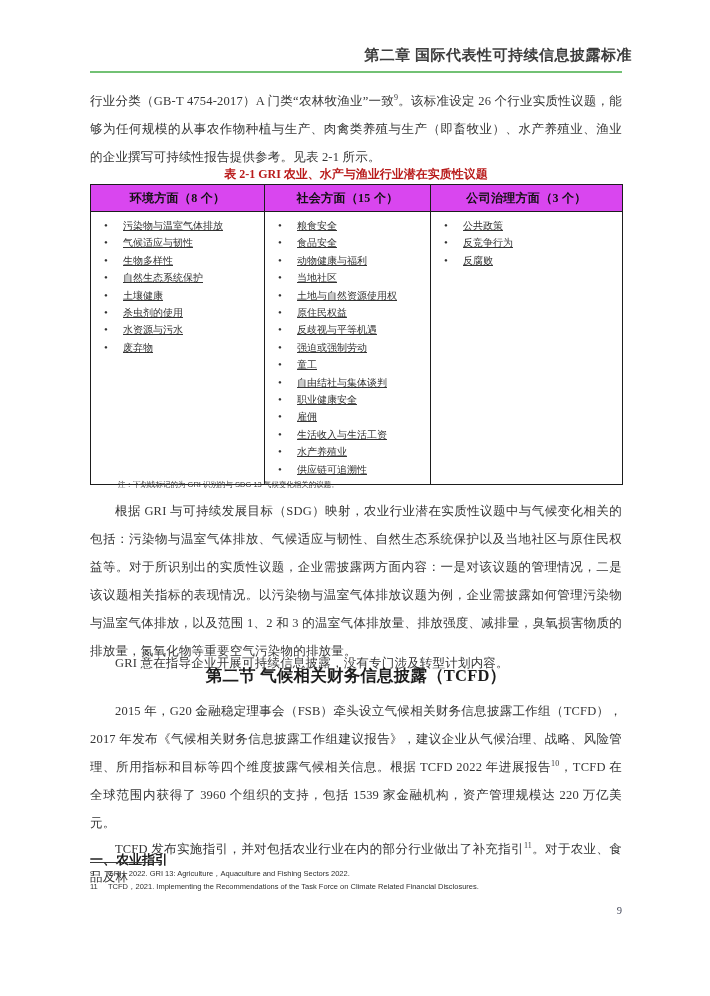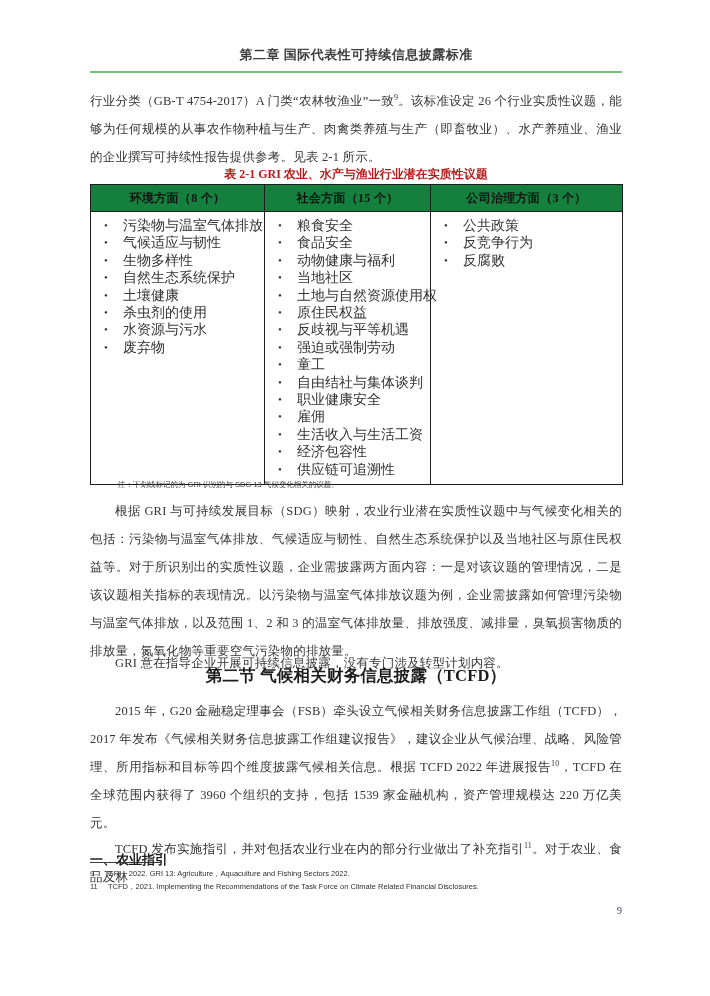--- a/index.html
+++ b/index.html
@@ -5,22 +5,22 @@
   html,body{margin:0;padding:0;}
   body{
     width:710px;height:996px;background:#ffffff;position:relative;overflow:hidden;
     font-family:"Liberation Serif","DejaVu Serif",serif;
     color:#383838;
     -webkit-font-smoothing:antialiased;
   }
   .abs{position:absolute;}
   
   .page-header{
-    top:46px;left:90px;width:532px;text-align:center;
-    font-size:13px;font-weight:600;color:#3d3d3d;letter-spacing:.5px;
+    top:46px;left:100px;width:532px;text-align:right;
+    font-size:15px;font-weight:600;color:#3d3d3d;letter-spacing:.5px;
   }
   .header-rule{
     top:71px;left:90px;width:532px;height:2px;background:#72c174;
   }
   
   .para{
     left:90px;width:532px;font-size:12.5px;line-height:28px;
     text-align:justify;color:#353535;letter-spacing:.2px;margin:0;
   }
   .indent{text-indent:2em;}
@@ -30,28 +30,28 @@
     top:166px;left:90px;width:532px;text-align:center;
     font-size:12px;font-weight:bold;color:#b91c1c;line-height:17px;
   }
   table.materiality{
     top:184px;left:90px;width:532px;border-collapse:collapse;table-layout:fixed;
   }
   table.materiality,
   table.materiality th,
   table.materiality td{border:1.4px solid #1d1d1d;}
   table.materiality th{
-    background:#15803d;color:#111;font-weight:bold;font-size:12px;
+    background:#d946ef;color:#111;font-weight:bold;font-size:12px;
     height:24px;text-align:center;padding:1px 2px;letter-spacing:.3px;
   }
   table.materiality td{vertical-align:top;padding:0;}
   table.materiality ul{list-style:none;margin:0;padding:5px 4px 6px 0;}
   table.materiality li{
-    position:relative;padding-left:32px;font-size:14px;line-height:17.4px;
-    color:#333;white-space:nowrap;
+    position:relative;padding-left:32px;font-size:10px;line-height:17.4px;
+    color:#333;white-space:nowrap;text-decoration:underline;
   }
   table.materiality li::before{
     content:"\2022";position:absolute;left:13px;top:0;font-size:11px;color:#333;
   }
   .tbl-note{
     top:479px;left:90px;width:532px;font-size:7.5px;line-height:11px;color:#3a3a3a;
     font-family:"Liberation Sans","DejaVu Sans",sans-serif;
     padding-left:28px;
   }
   
@@ -123,21 +123,21 @@
           <li>当地社区</li>
           <li>土地与自然资源使用权</li>
           <li>原住民权益</li>
           <li>反歧视与平等机遇</li>
           <li>强迫或强制劳动</li>
           <li>童工</li>
           <li>自由结社与集体谈判</li>
           <li>职业健康安全</li>
           <li>雇佣</li>
           <li>生活收入与生活工资</li>
-          <li>经济包容性</li>
+          <li>水产养殖业</li>
           <li>供应链可追溯性</li>
         </ul>
       </td>
       <td>
         <ul>
           <li>公共政策</li>
           <li>反竞争行为</li>
           <li>反腐败</li>
         </ul>
       </td>

